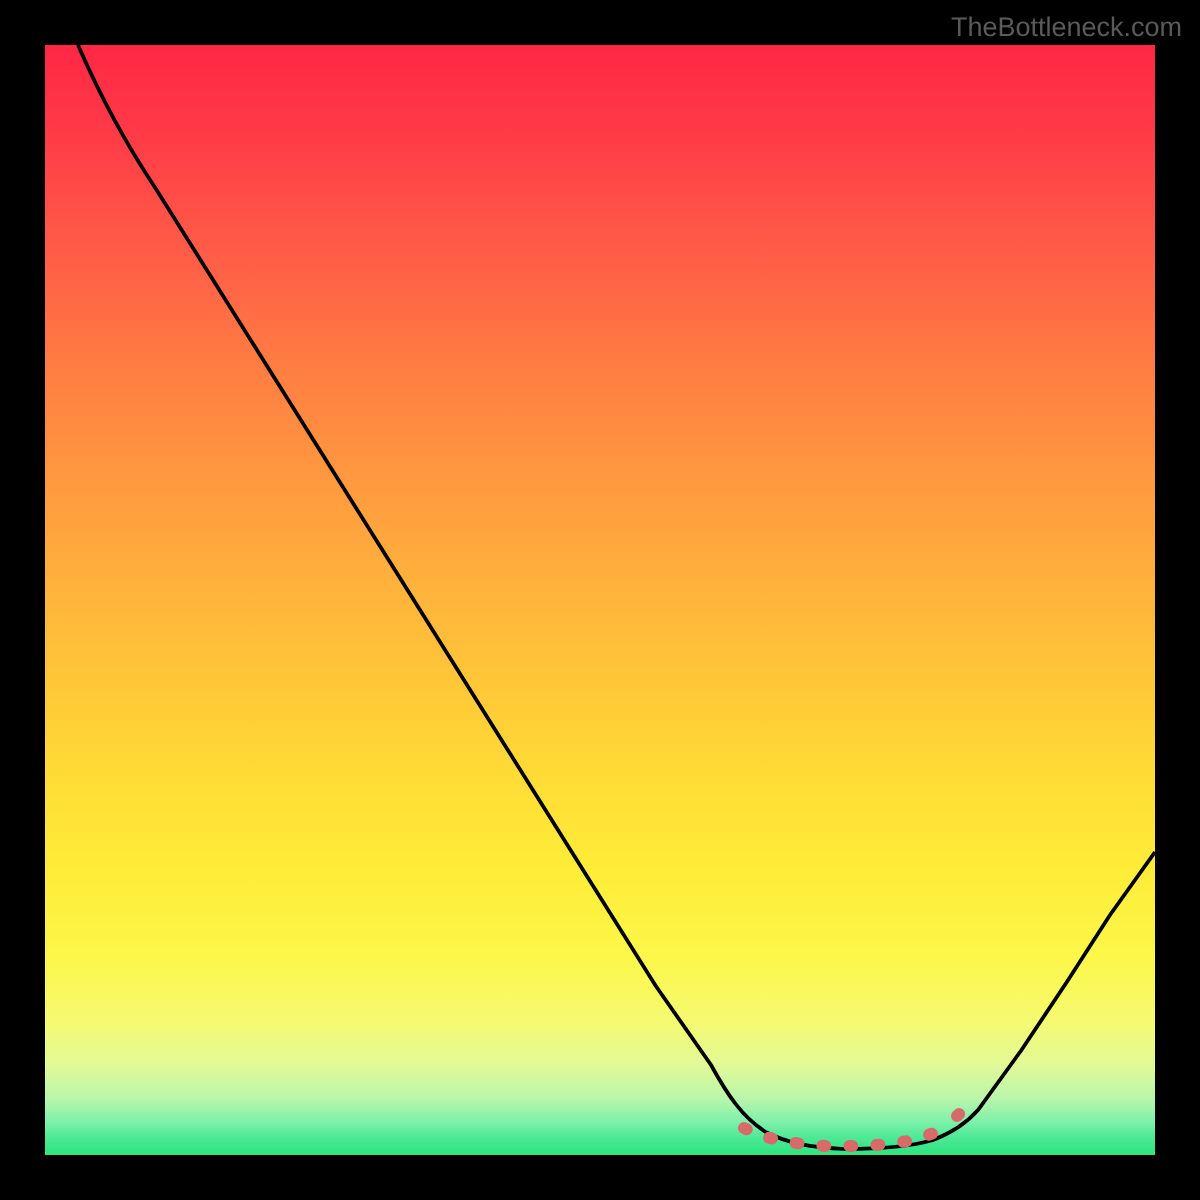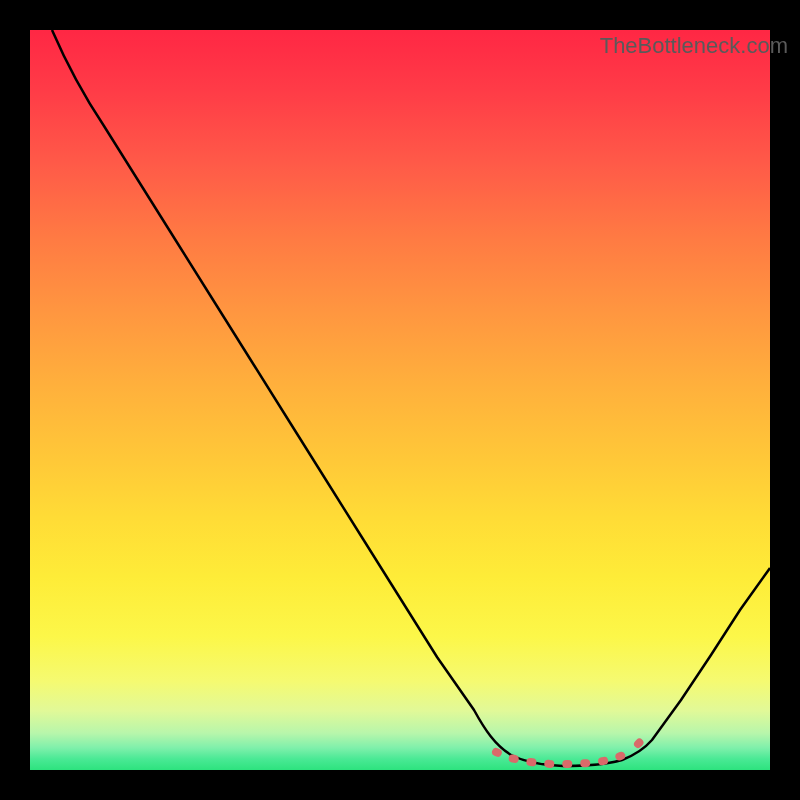--- a/index.html
+++ b/index.html
@@ -12,24 +12,23 @@
       height: 800px;
       background: #000;
       position: relative;
       font-family: Arial, sans-serif;
     }
     .watermark {
       position: absolute;
       top: 8px;
       right: 12px;
       color: #5a5a5a;
-      font-size: 22px;
+      font-size: 18px;
       font-weight: normal;
       z-index: 10;
-      margin-top: 25px;
     }
     .chart-area {
       position: absolute;
       top: 30px;
       left: 30px;
       width: 740px;
       height: 740px;
       background: linear-gradient(to bottom,
         #ff2744 0%,
         #ff3b47 8%,

